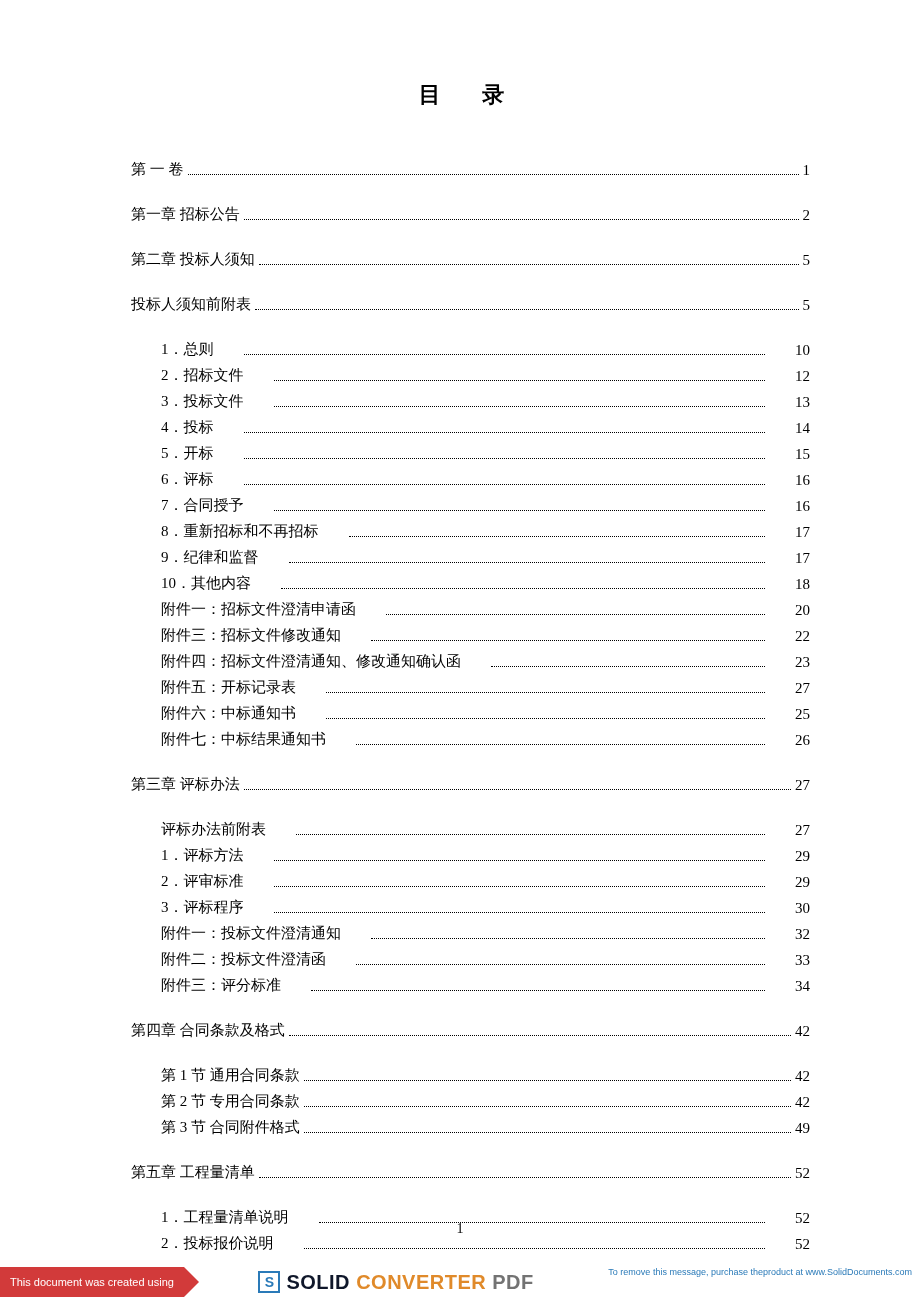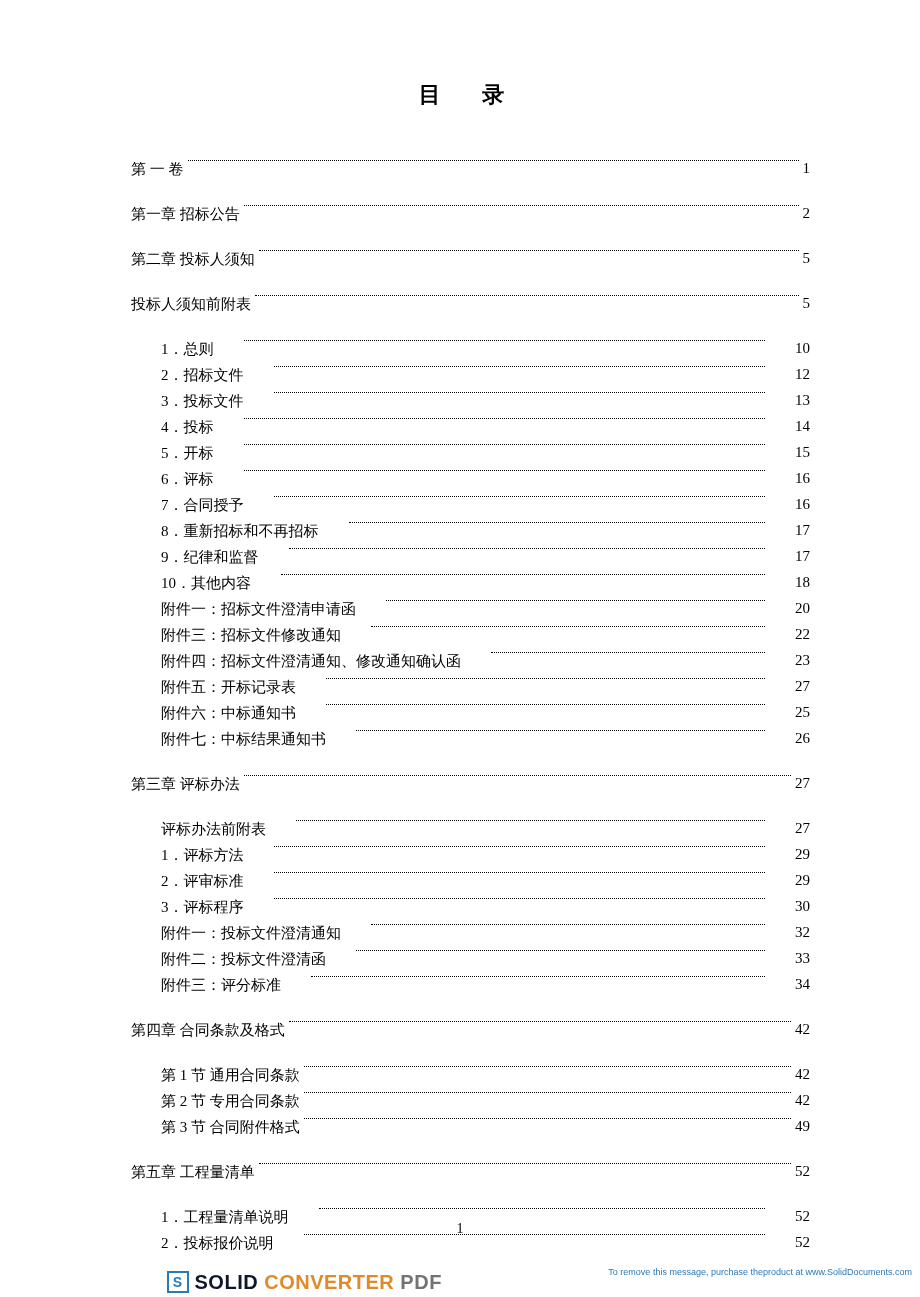--- a/index.html
+++ b/index.html
@@ -18,21 +18,21 @@
     }
     .title {
       text-align: center;
       font-size: 22px;
       font-weight: bold;
       margin-bottom: 50px;
       letter-spacing: 18px;
     }
     .toc-line {
       display: flex;
-      align-items: flex-start;
+      align-items: flex-end;
       margin-bottom: 7px;
       white-space: nowrap;
     }
     .toc-line .label {
       flex-shrink: 0;
     }
     .toc-line .dots {
       flex: 1;
       border-bottom: 1.5px dotted #000;
       margin: 0 4px 4px 4px;
@@ -313,20 +313,21 @@
         <span class="label">2．投标报价说明</span>
         <span class="dots"></span>
         <span class="pg">52</span>
       </div>
     </div>
 </div>
 
 <div class="page-num">1</div>
 
 <div class="footer">
+  <div class="footer-left">This document was created using</div>
   <div class="footer-mid">
     <span class="footer-logo-icon">S</span>
     <span class="footer-text">
       <span class="ft-solid">SOLID</span>
       <span class="ft-conv">CONVERTER</span>
       <span class="ft-pdf">PDF</span>
     </span>
   </div>
   <div class="footer-right">
     <span>To remove this message, purchase the</span>

